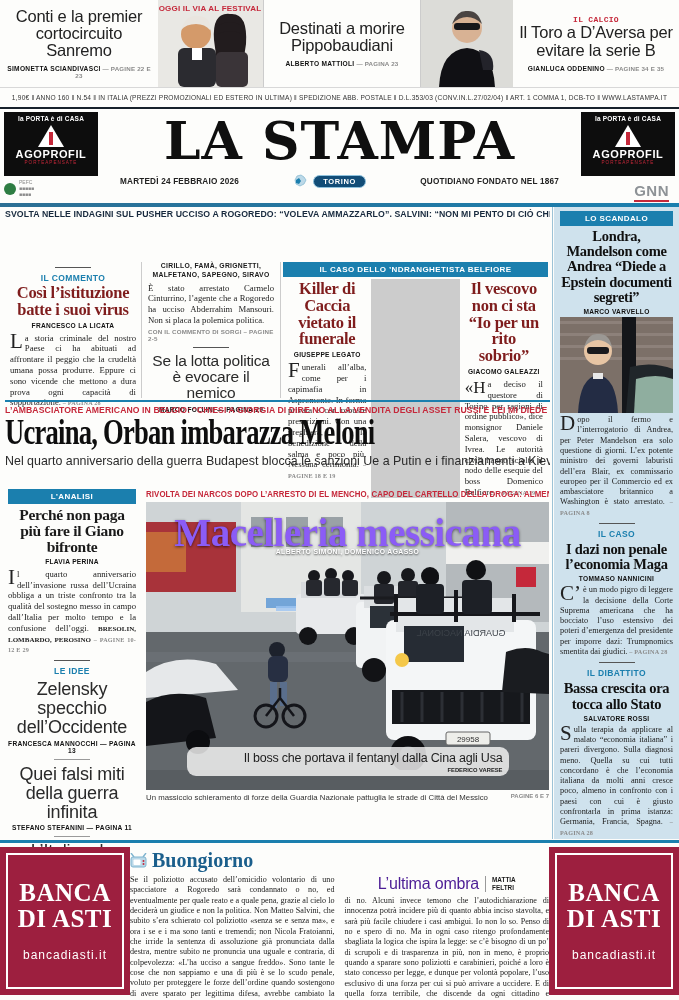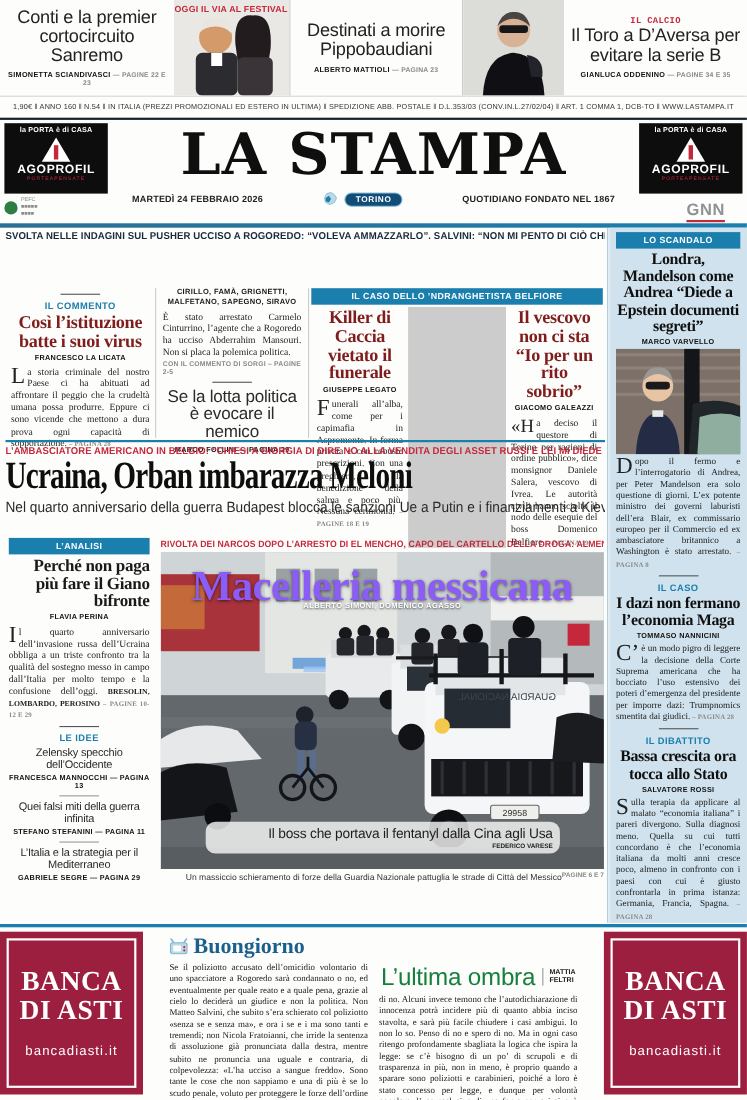--- a/index.html
+++ b/index.html
@@ -31,21 +31,21 @@
   #masthead{position:absolute;top:108px;left:0;width:679px;height:94px;}
   .adbox{position:absolute;top:4px;width:94px;height:64px;background:#0d0d0d;color:#fff;text-align:center;padding-top:3px;box-sizing:border-box;}
   .adbox .adtop{font-size:6.5px;font-weight:bold;letter-spacing:.2px;}
   .adtri{width:0;height:0;border-left:13px solid transparent;border-right:13px solid transparent;border-bottom:22px solid #fff;margin:3px auto 1px;position:relative;}
   .adtri::after{content:"";position:absolute;left:-2px;top:7px;width:4px;height:13px;background:#c5283a;}
   .adbox .adbrand{font-size:11px;font-weight:bold;letter-spacing:.6px;}
   .adbox .adsub{font-size:4.6px;letter-spacing:1px;color:#c5283a;}
   #pefc{position:absolute;left:4px;top:72px;display:flex;align-items:center;gap:3px;}
   #pefc .dot{width:12px;height:12px;border-radius:50%;background:#2e7d43;}
   #pefc .txt{font-size:5px;color:#8a8a8a;line-height:1.15;}
-  #gnn{position:absolute;right:20px;top:74px;font-size:15px;font-weight:bold;color:#8d9296;letter-spacing:.5px;}
+  #gnn{position:absolute;right:10px;top:74px;font-size:15px;font-weight:bold;color:#8d9296;letter-spacing:.5px;}
   #gnn .bar{height:2px;background:#c5283a;margin-top:1px;}
   #logo{position:absolute;left:0;right:0;top:2px;text-align:center;font-weight:bold;font-size:52px;letter-spacing:1px;color:#0f0f0f;}
   #dateline{position:absolute;left:120px;right:120px;top:66px;display:flex;align-items:center;justify-content:space-between;font-size:8.2px;font-weight:bold;color:#222;letter-spacing:.2px;}
   #edition{display:flex;align-items:center;gap:4px;}
   #edition .pill{background:#124d77;color:#fff;border:1.5px solid #8fc2dd;border-radius:8px;font-size:7.5px;font-weight:bold;padding:1px 9px;letter-spacing:.6px;}
   
   #mainrule{position:absolute;top:203px;left:0;width:679px;height:4px;background:linear-gradient(90deg,#2c6f94,#1b7fae);}
   #rail{position:absolute;top:207px;right:0;width:125px;height:632px;background:#cfe2ed;box-sizing:border-box;padding:4px 6px;}
   #raildivider{position:absolute;top:207px;right:126px;width:1px;height:632px;background:#9cc2d6;}
   
@@ -64,53 +64,53 @@
   .belf-cols>div{flex:1;padding:0 5px;}
   .belf-div{width:1px;background:#ccc;}
   
   #rule2{position:absolute;top:400px;left:5px;width:545px;height:2px;background:#1b7fae;}
   #ucraina{position:absolute;top:405px;left:5px;width:545px;overflow:hidden;}
   #ucraina .kicker{font-size:9px;font-weight:bold;letter-spacing:.1px;}
   #ucraina .hl{font-weight:bold;font-size:35px;line-height:1.0;color:#0e0e0e;letter-spacing:-1px;}
   #ucraina .sub{font-size:13.5px;color:#2a2a2a;margin-top:3px;}
   
   #leftrail{position:absolute;top:489px;left:5px;width:134px;box-sizing:border-box;padding:0 3px;}
-  #leftrail .rail-title{font-family:"Liberation Serif",serif;font-weight:bold;font-size:15.5px;line-height:1.03;text-align:right;letter-spacing:-0.3px;margin:3px 0;}
-  #leftrail .sans-title{font-size:10px;}
+  #leftrail .rail-title{font-family:"Liberation Serif",serif;font-weight:bold;font-size:15.5px;line-height:1.03;text-align:center;letter-spacing:-0.3px;margin:3px 0;}
+  #leftrail .sans-title{font-size:18px;}
   
   #photoblock{position:absolute;top:489px;left:146px;width:403px;overflow:hidden;}
   #photoblock .kicker{font-size:8.4px;font-weight:bold;letter-spacing:.1px;}
   #mexphoto{position:relative;width:403px;height:288px;margin-top:3px;}
   #mexphoto svg{display:block;}
   .photo-hl{position:absolute;top:8px;left:0;right:0;text-align:center;color:#8b5cf6;font-weight:bold;font-size:39px;letter-spacing:-0.5px;text-shadow:0 1px 3px rgba(0,0,0,.6);}
   .photo-by{position:absolute;top:46px;left:0;right:0;text-align:center;color:#fff;font-size:6.8px;font-weight:bold;letter-spacing:.4px;text-shadow:0 1px 2px rgba(0,0,0,.7);}
   .pill{position:absolute;bottom:14px;left:50%;transform:translateX(-50%);width:310px;background:rgba(245,245,245,.82);border-radius:9px;text-align:right;padding:4px 6px 3px;}
   .pill .pt{font-size:12.5px;color:#1d1d1d;letter-spacing:-0.2px;}
   .pill .pb{font-size:5.8px;font-weight:bold;margin-top:2px;color:#222;}
-  .caption{display:flex;justify-content:flex-end;font-size:7.8px;color:#333;margin-top:3px;}
+  .caption{display:flex;justify-content:space-between;font-size:7.8px;color:#333;margin-top:3px;}
   .caption .pg{color:#8a8a8a;font-size:6px;font-weight:bold;}
   
   .rail-sec .rtitle{font-family:"Liberation Serif",serif;font-weight:bold;font-size:14.5px;line-height:1.05;text-align:center;letter-spacing:-0.3px;margin:3px 0;color:#101010;}
   .rail-sec .body-text{font-size:8.3px;}
   .railphoto{width:113px;height:96px;margin:2px auto;}
   
   #bottomrule{position:absolute;top:840px;left:0;width:679px;height:3px;background:#1b7fae;}
   #bottom{position:absolute;top:847px;left:0;width:679px;height:150px;display:flex;}
   .banca{width:130px;height:148px;background:#9d1f3f;box-sizing:border-box;padding:6px;flex:0 0 auto;}
   .banca .inner{border:2px solid #fff;height:100%;box-sizing:border-box;display:flex;flex-direction:column;align-items:center;justify-content:center;color:#fff;}
   .banca .l{font-family:"Liberation Serif",serif;font-weight:bold;font-size:25px;line-height:1.05;letter-spacing:.5px;}
   .banca .u{font-size:12px;letter-spacing:1px;margin-top:16px;}
-  #buongiorno{flex:1;padding:2px 24px;box-sizing:border-box;}
+  #buongiorno{flex:1;padding:2px 0;box-sizing:border-box;}
   #bg-head{display:flex;align-items:center;gap:5px;margin-bottom:3px;}
   #bg-head .ttl{font-family:"Liberation Serif",serif;font-weight:bold;font-size:20px;color:#1b5f8c;}
   #bg-cols{display:flex;gap:10px;}
   #bg-cols .c{flex:1;}
   .bg-body{font-family:"Liberation Serif",serif;font-size:8.15px;line-height:1.27;text-align:justify;color:#222;}
   #ombra-head{display:flex;align-items:center;justify-content:center;gap:6px;margin-bottom:3px;}
-  #ombra-head .ot{font-size:22px;color:#15803d;letter-spacing:-0.2px;}
+  #ombra-head .ot{font-size:16px;color:#4c1d95;letter-spacing:-0.2px;}
   #ombra-head .ov{width:1px;height:16px;background:#999;}
   #ombra-head .ob{font-size:6.4px;font-weight:bold;line-height:1.2;}
 </style>
 </head>
 <body>
 
 <div id="topstrip">
   <div class="festival-label red">OGGI IL VIA AL FESTIVAL</div>
   <div class="teaser" style="width:150px;">
     <div class="t-title">Conti e la premier cortocircuito Sanremo</div>
@@ -211,21 +211,21 @@
         <rect x="27" y="30" width="22" height="7" rx="3" fill="#1a1a1d"></rect>
         <path d="M18 96 Q20 60 38 58 Q56 60 58 96 Z" fill="#232c44"></path>
         <rect x="33" y="56" width="10" height="6" fill="#e8e8e8"></rect>
       </svg>
     </div>
     <div class="body-text"><span class="dropcap">D</span><span>opo il fermo e l’interrogatorio di Andrea, per Peter Mandelson era solo questione di giorni. L’ex potente ministro dei governi laburisti dell’era Blair, ex commissario europeo per il Commercio ed ex ambasciatore britannico a Washington è stato arrestato.</span><span class="pageref"> – PAGINA 8</span></div>
   </div>
   <div class="shortrule"></div>
   <div class="rail-sec">
     <div class="blue-label">IL CASO</div>
-    <div class="rtitle">I dazi non fermano l’economia Maga</div>
+    <div class="rtitle">I dazi non penale l’economia Maga</div>
     <div class="byline">TOMMASO NANNICINI</div>
     <div class="body-text" style="margin-top:3px;"><span class="dropcap">C’</span><span>è un modo pigro di leggere la decisione della Corte Suprema americana che ha bocciato l’uso estensivo dei poteri d’emergenza del presidente per imporre dazi: Trumpnomics smentita dai giudici.</span><span class="pageref"> – PAGINA 28</span></div>
   </div>
   <div class="shortrule"></div>
   <div class="rail-sec">
     <div class="blue-label">IL DIBATTITO</div>
     <div class="rtitle">Bassa crescita ora tocca allo Stato</div>
     <div class="byline">SALVATORE ROSSI</div>
     <div class="body-text" style="margin-top:3px;"><span class="dropcap">S</span><span>ulla terapia da applicare al malato “economia italiana” i pareri divergono. Sulla diagnosi meno. Quella su cui tutti concordano è che l’economia italiana da molti anni cresce poco, almeno in confronto con i paesi con cui è giusto confrontarla in prima istanza: Germania, Francia, Spagna.</span><span class="pageref"> – PAGINA 28</span></div>
   </div>

